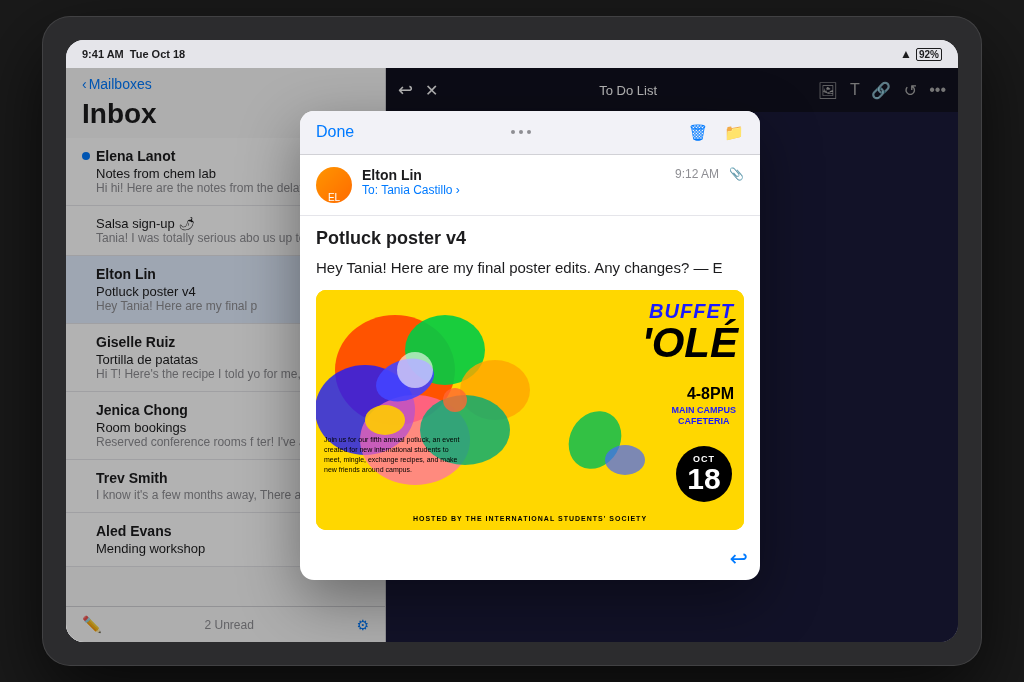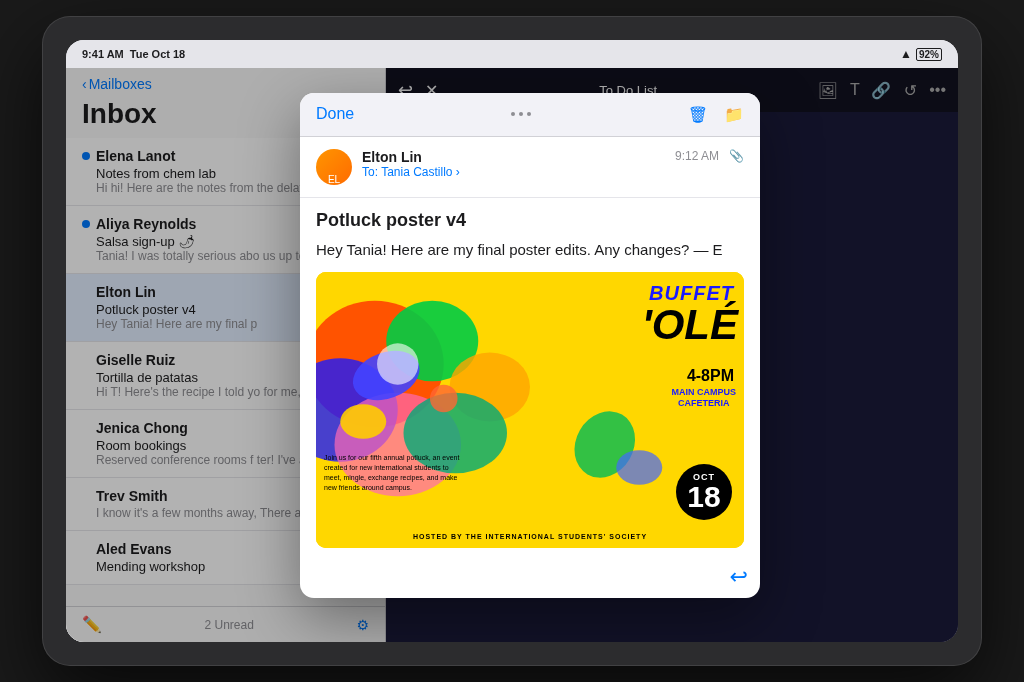--- a/index.html
+++ b/index.html
@@ -308,21 +308,21 @@
       padding: 0 16px 12px;
       font-size: 15px;
       color: #1c1c1e;
       line-height: 1.4;
     }
 
     .email-attachment {
       margin: 0 16px 12px;
       border-radius: 10px;
       overflow: hidden;
-      height: 276px;
+      height: 240px;
       background: #ffd700;
       position: relative;
     }
 
     
     .poster {
       width: 100%;
       height: 100%;
       background: #FFD700;
       position: relative;
@@ -377,24 +377,20 @@
 
         <div class="mail-item">
       <div class="mail-item-header">
         <div class="unread-dot"></div>
         <div class="mail-sender">Elena Lanot</div>
       </div>
       <div class="mail-subject">Notes from chem lab</div>
       <div class="mail-preview">Hi hi! Here are the notes from the delay. Let me know if anyt</div>
     </div>
             <div class="mail-item">
-      <div class="mail-item-header">
-        <div class="unread-dot"></div>
-        <div class="mail-sender">Aliya Reynolds</div>
-      </div>
       <div class="mail-subject">Salsa sign-up 🌶</div>
       <div class="mail-preview">Tania! I was totally serious abo us up today.</div>
     </div>
             <div class="mail-item selected">
       <div class="mail-item-header">
         <div style="width:8px; flex-shrink:0;"></div>
         <div class="mail-sender">Elton Lin</div>
       </div>
       <div class="mail-subject">Potluck poster v4</div>
       <div class="mail-preview">Hey Tania! Here are my final p</div>

